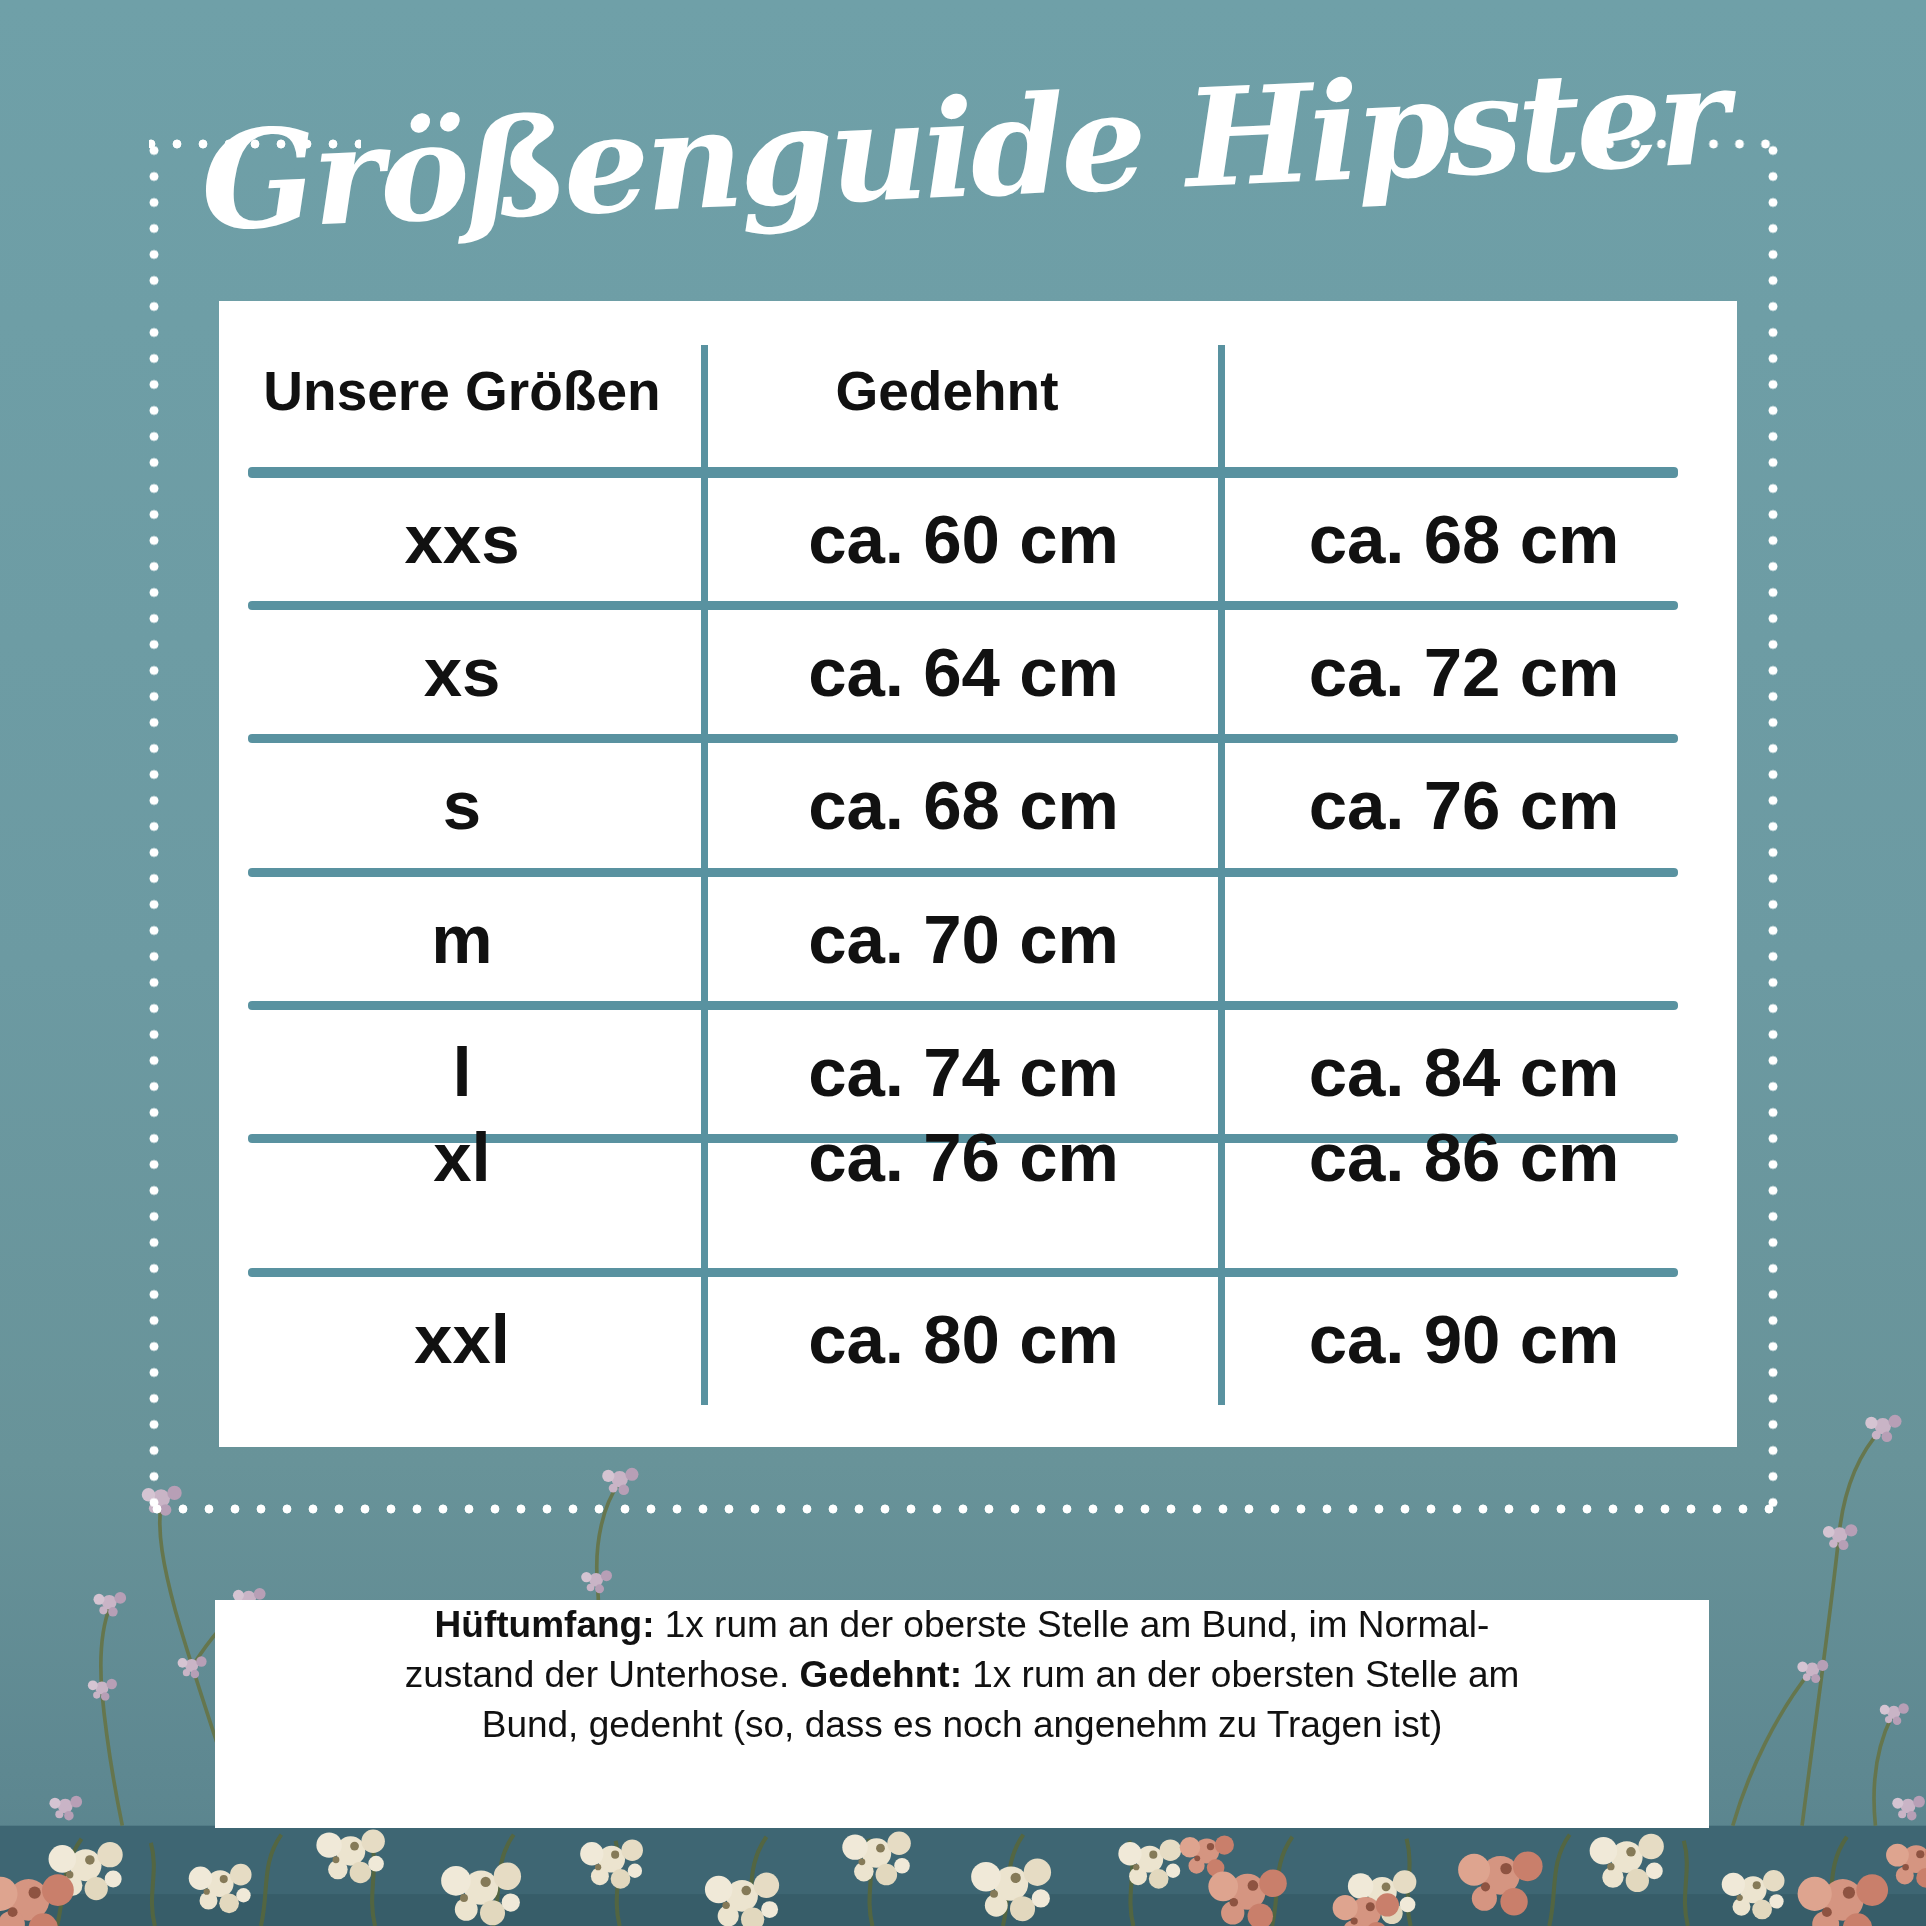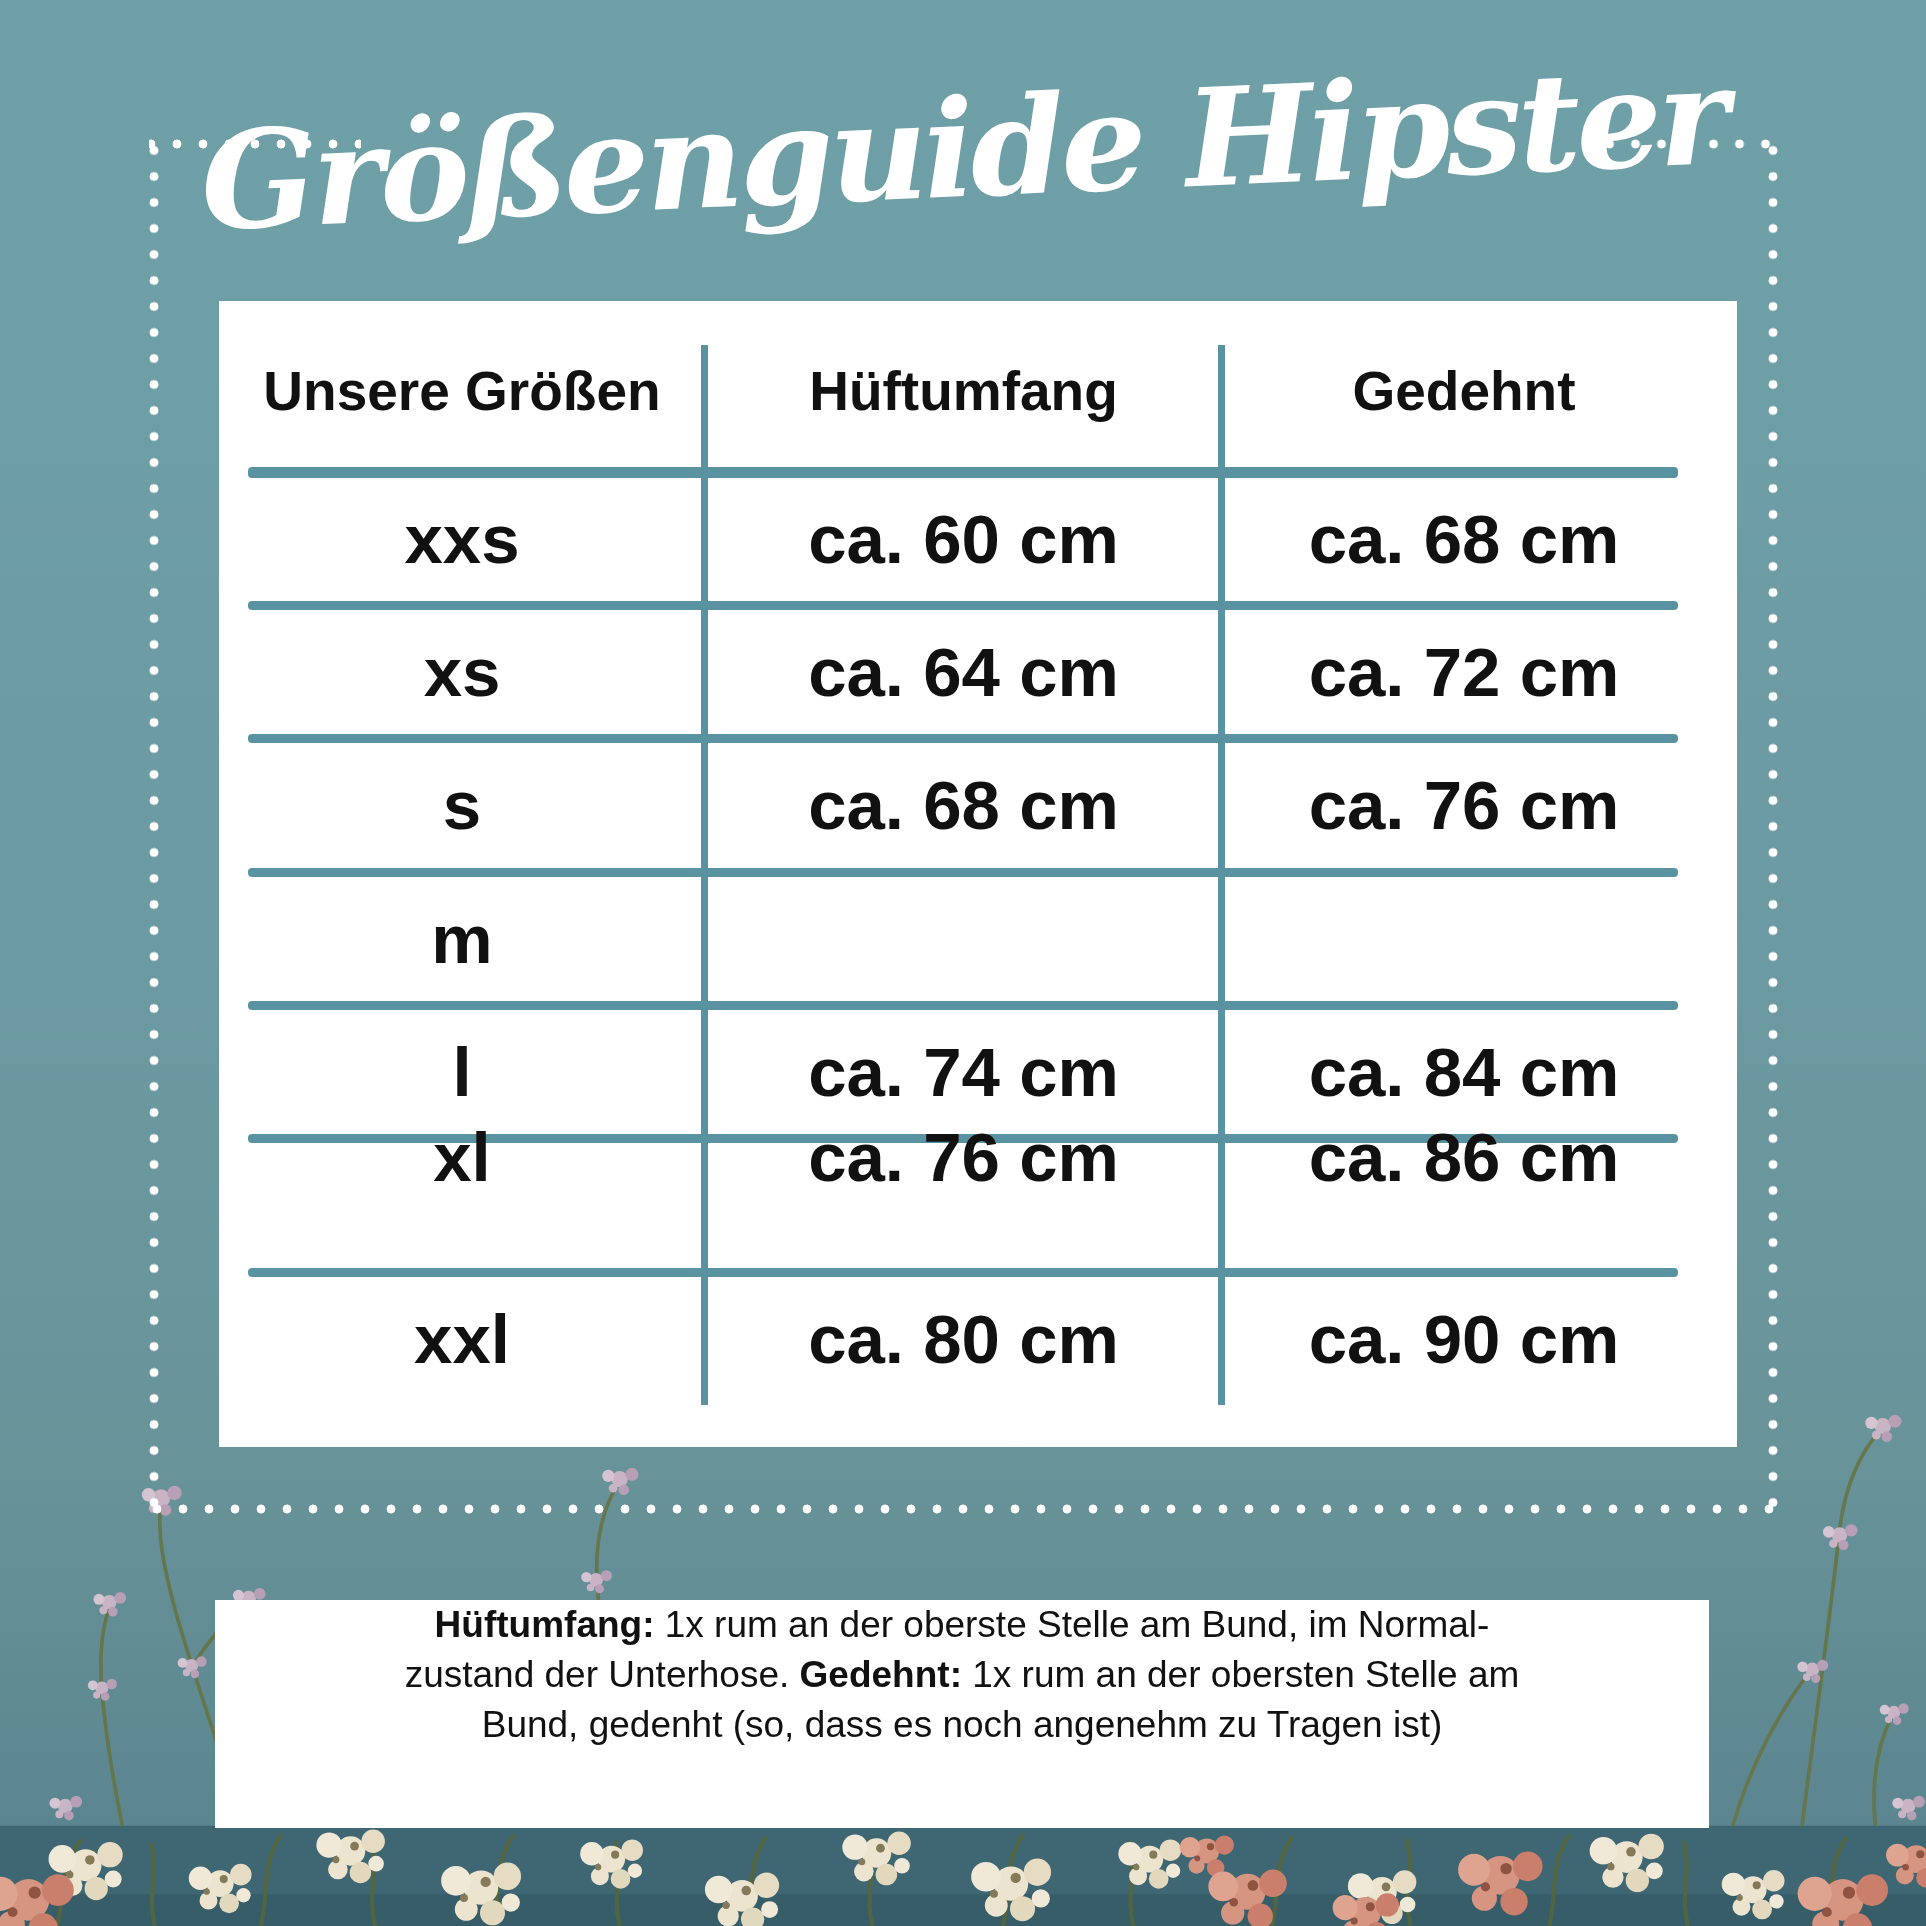--- a/index.html
+++ b/index.html
@@ -180,41 +180,41 @@
     <div class="hsep hdr"></div>
     <div class="hsep r1"></div>
     <div class="hsep r2"></div>
     <div class="hsep r3"></div>
     <div class="hsep r4"></div>
     <div class="hsep r5"></div>
     <div class="hsep r6"></div>
 
     <div class="trow hdr-row">
       <div class="cell c1">Unsere Größen</div>
-      <div class="cell c2">Hüftumfang</div>
       <div class="cell c3">Gedehnt</div>
     </div>
 
     <div class="trow d0">
       <div class="cell c1">xxs</div>
       <div class="cell c2">ca. 60 cm</div>
       <div class="cell c3">ca. 68 cm</div>
     </div>
     <div class="trow d1">
       <div class="cell c1">xs</div>
       <div class="cell c2">ca. 64 cm</div>
       <div class="cell c3">ca. 72 cm</div>
     </div>
     <div class="trow d2">
       <div class="cell c1">s</div>
       <div class="cell c2">ca. 68 cm</div>
       <div class="cell c3">ca. 76 cm</div>
     </div>
     <div class="trow d3">
       <div class="cell c1">m</div>
+      <div class="cell c2">ca. 70 cm</div>
     </div>
     <div class="trow d4">
       <div class="cell c1">l</div>
       <div class="cell c2">ca. 74 cm</div>
       <div class="cell c3">ca. 84 cm</div>
     </div>
     <div class="trow d5">
       <div class="cell c1">xl</div>
       <div class="cell c2">ca. 76 cm</div>
       <div class="cell c3">ca. 86 cm</div>

